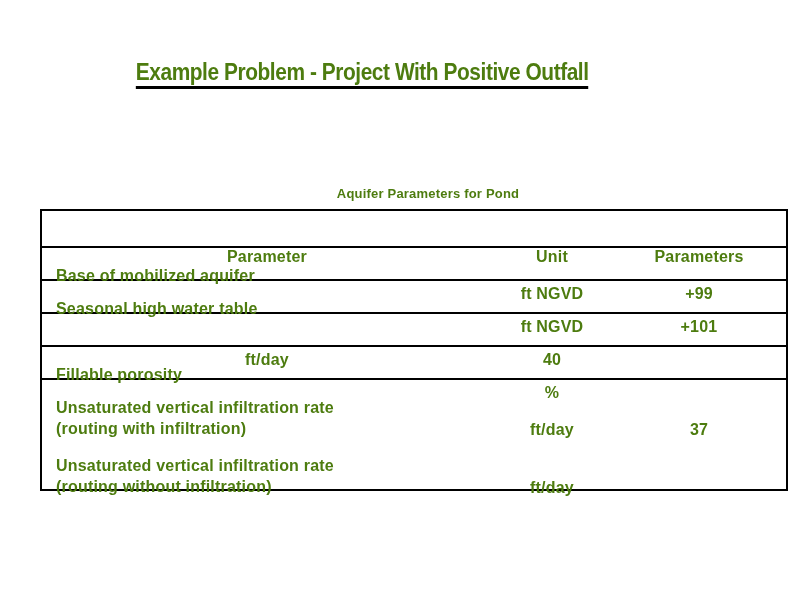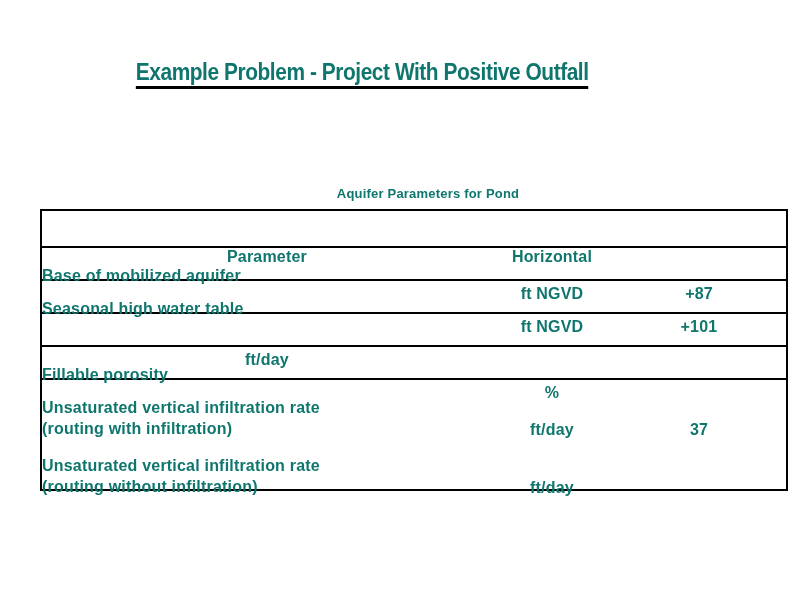--- a/index.html
+++ b/index.html
@@ -1,18 +1,18 @@
 <!DOCTYPE html>
 <html><head>
 <meta charset="utf-8">
 <style>
   html,body{margin:0;padding:0;background:#888;}
   .slide{
     position:relative; width:800px; height:600px; background:#ffffff;
-    font-family:"Liberation Sans", sans-serif; color:#0f766e; overflow:hidden;
+    font-family:"Liberation Sans", sans-serif; color:#4d7c0f; overflow:hidden;
   }
   .title-wrap{
     position:absolute; top:59px; left:0; width:724px; text-align:center;
   }
   .title{
     display:inline-block;
     font-size:24px; font-weight:bold; letter-spacing:-0.5px;
     transform:scaleX(0.87); transform-origin:center;
     border-bottom:3px solid #000; padding-bottom:2px; line-height:1.05;
     white-space:nowrap;
@@ -30,58 +30,60 @@
   .trow{
     display:grid; grid-template-columns:450px 120px 1fr;
     box-sizing:border-box;
   }
   .trow.sep{ border-bottom:2px solid #000; }
   .h-row{ height:37px; }
   .d-row{ height:33px; }
   .tall-a{ height:54px; }
   .tall-b{ height:55px; }
   .cell{ display:flex; align-items:center; }
-  .cell.left{ justify-content:flex-start; padding-left:0; }
+  .cell.left{ justify-content:flex-start; padding-left:14px; }
   .cell.center{ justify-content:center;margin-top:37px; }
   .tall-a .cell, .tall-b .cell{ align-items:flex-end; padding-top:4px; }
   .tall-b .cell{ padding-top:8px; }
   .twoline{ line-height:21px; display:block; }
 </style>
 </head>
 <body>
 
 <div class="slide">
 
   <div class="title-wrap">
     <span class="title">Example Problem - Project With Positive Outfall</span>
   </div>
 
   <div class="caption">Aquifer Parameters for Pond</div>
 
   <div class="ptable">
 
     <div class="trow h-row sep">
       <div class="cell center">Parameter</div>
-      <div class="cell center">Horizontal</div>
+      <div class="cell center">Unit</div>
+      <div class="cell center">Parameters</div>
     </div>
 
     <div class="trow d-row sep">
       <div class="cell left">Base of mobilized aquifer</div>
       <div class="cell center">ft NGVD</div>
-      <div class="cell center">+87</div>
+      <div class="cell center">+99</div>
     </div>
 
     <div class="trow d-row sep">
       <div class="cell left">Seasonal high water table</div>
       <div class="cell center">ft NGVD</div>
       <div class="cell center">+101</div>
     </div>
 
     <div class="trow d-row sep">
       <div class="cell center">ft/day</div>
+      <div class="cell center">40</div>
     </div>
 
     <div class="trow d-row sep">
       <div class="cell left">Fillable porosity</div>
       <div class="cell center">%</div>
     </div>
 
     <div class="trow tall-a">
       <div class="cell left">
         <span class="twoline">

